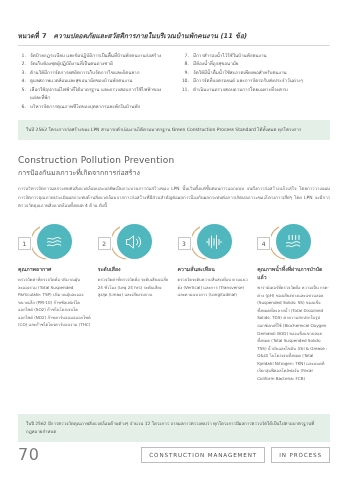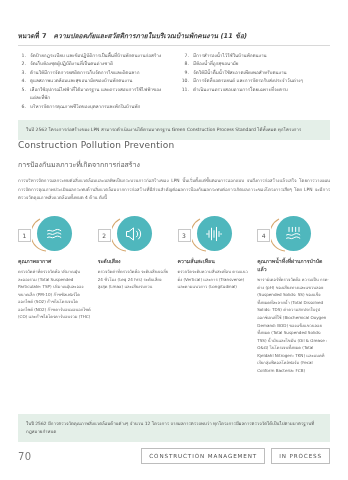--- a/index.html
+++ b/index.html
@@ -60,26 +60,27 @@
     background:#e4efe8;
     color:#4b4b4b;
     font-size:4.5px;
     line-height:1.75;
     padding:6px 8px;
     margin-top:9px;
   }
 
   
   .section-title{
+    margin-top:15px;
     font-size:9px;
     color:#5a5a5a;
     letter-spacing:.2px;
   }
   .section-sub{
-    margin-top:9px;
+    margin-top:2px;
     font-size:7px;
     color:#5a5a5a;
   }
 
   .body-para{
     margin-top:7px;
     font-size:4.4px;
     line-height:1.95;
     color:#565656;
     text-align:justify;
@@ -151,21 +152,21 @@
     box-sizing:border-box;
   }
   .footer{
     position:absolute;
     left:18px;right:18px;
     bottom:16px;
     display:flex;
     align-items:center;
   }
   .pageno{
-    font-size:10px;
+    font-size:16px;
     color:#7a7a7a;
     letter-spacing:.5px;
   }
   .tags{
     margin-left:auto;
     display:flex;
     gap:6px;
   }
   .tag{
     border:1px solid #bdbdbd;

